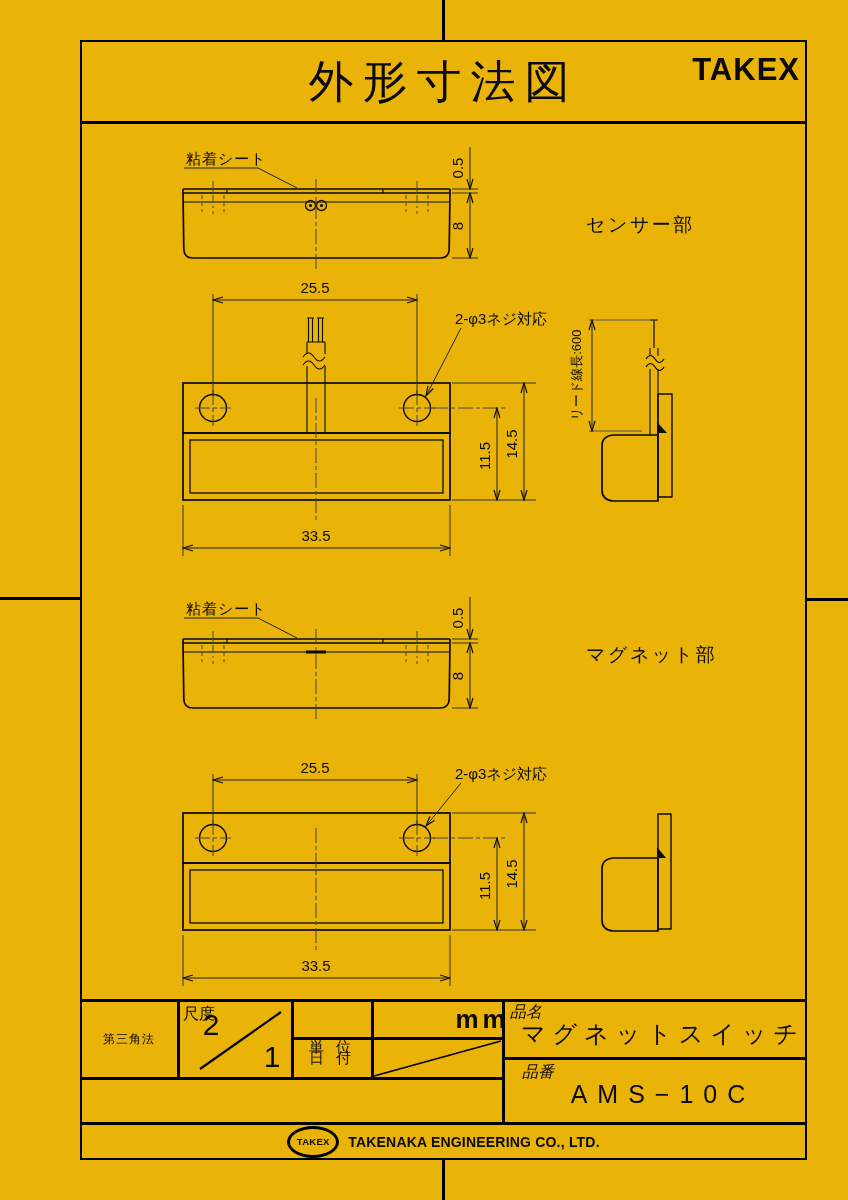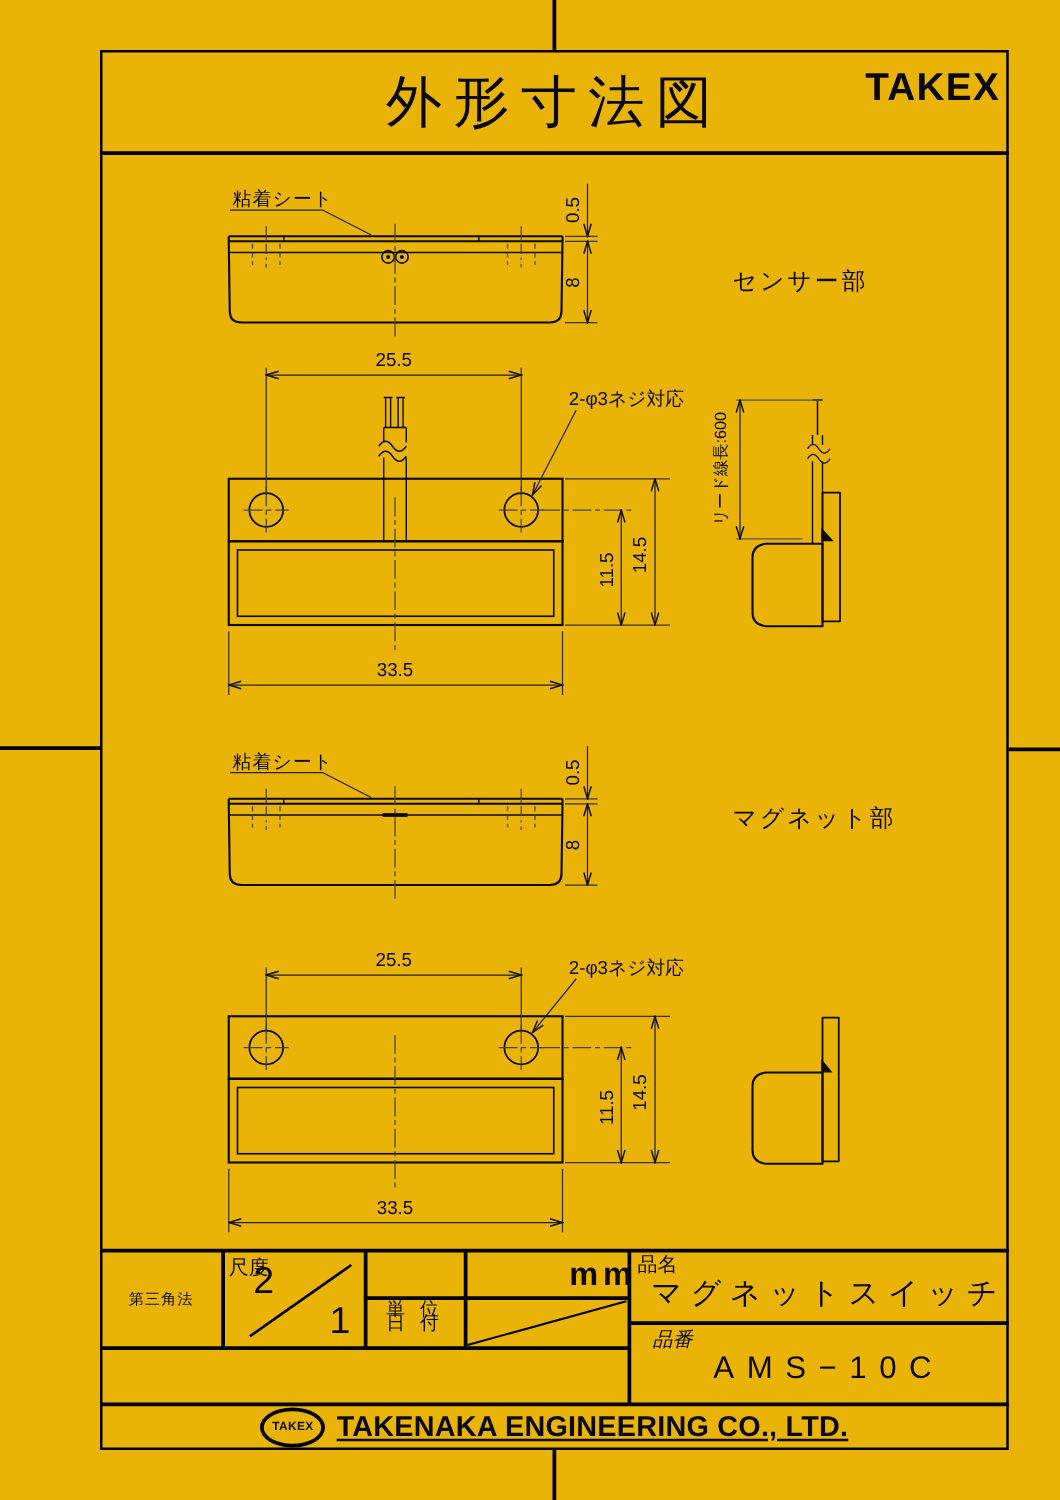--- a/index.html
+++ b/index.html
@@ -13,21 +13,21 @@
   .brand{position:absolute;left:640px;top:52px;width:160px;text-align:right;
          font-size:31px;font-weight:bold;letter-spacing:1px;}
   .cell{position:absolute;display:flex;align-items:center;justify-content:center;}
   .lbl-sm{position:absolute;font-size:16px;text-align:center;}
   .scale-digit{position:absolute;font-size:30px;width:30px;text-align:center;}
   .footer{position:absolute;left:80px;top:1125px;width:727px;height:33px;
           display:flex;align-items:center;justify-content:center;}
   .logo-oval{width:46px;height:26px;border:3.5px solid #000;border-radius:50%;
              display:flex;align-items:center;justify-content:center;flex:0 0 auto;}
   .logo-oval span{font-size:9.5px;font-weight:bold;letter-spacing:.3px;}
-  .company{font-size:23px;font-weight:bold;letter-spacing:.2px;margin-left:9px;text-decoration:underline;}
+  .company{font-size:14px;font-weight:bold;letter-spacing:.2px;margin-left:9px;}
   svg{position:absolute;left:0;top:0;z-index:3;pointer-events:none;}
   svg text{font-family:"Liberation Sans","DejaVu Sans",sans-serif;fill:#0a0a0a;}
   .t-dim{font-size:15px;}
   .t-note{font-size:15px;}
   .t-view{font-size:19px;letter-spacing:2.5px;}
   .t-lead{font-size:13px;}
   .t-adh{font-size:15px;letter-spacing:1px;}
 </style>
 </head>
 <body>
@@ -63,21 +63,21 @@
   <div class="scale-digit" style="left:257px;top:1040px;">1</div>
   <div class="cell" style="left:292px;top:1000px;width:80px;height:38px;font-size:15px;letter-spacing:4px;margin-top:28px;">
     <span>単 位</span>
   </div>
   <div class="cell" style="left:372px;top:1000px;width:131px;height:38px;font-size:26px;font-weight:bold;letter-spacing:4px;padding-left:45px;">
     <span>mm</span>
   </div>
   <div class="cell" style="left:292px;top:1038px;width:80px;height:40px;font-size:15px;letter-spacing:4px;">
     <span>日 付</span>
   </div>
-  <div class="lbl-sm" style="left:510px;top:1002px;">品名</div>
+  <div class="lbl-sm" style="left:510px;top:1002px;font-style:italic;">品名</div>
   <div class="cell" style="left:519px;top:1014px;width:288px;height:40px;font-size:24px;letter-spacing:7px;">マグネットスイッチ</div>
   <div class="lbl-sm" style="left:522px;top:1062px;font-style:italic;">品番</div>
   <div class="cell" style="left:519px;top:1076px;width:288px;height:36px;font-size:25px;letter-spacing:10px;">AMS−10C</div>
 
   <div class="footer">
     <div class="logo-oval">
       <span>TAKEX</span>
     </div>
     <div class="company">TAKENAKA ENGINEERING CO., LTD.</div>
   </div>

